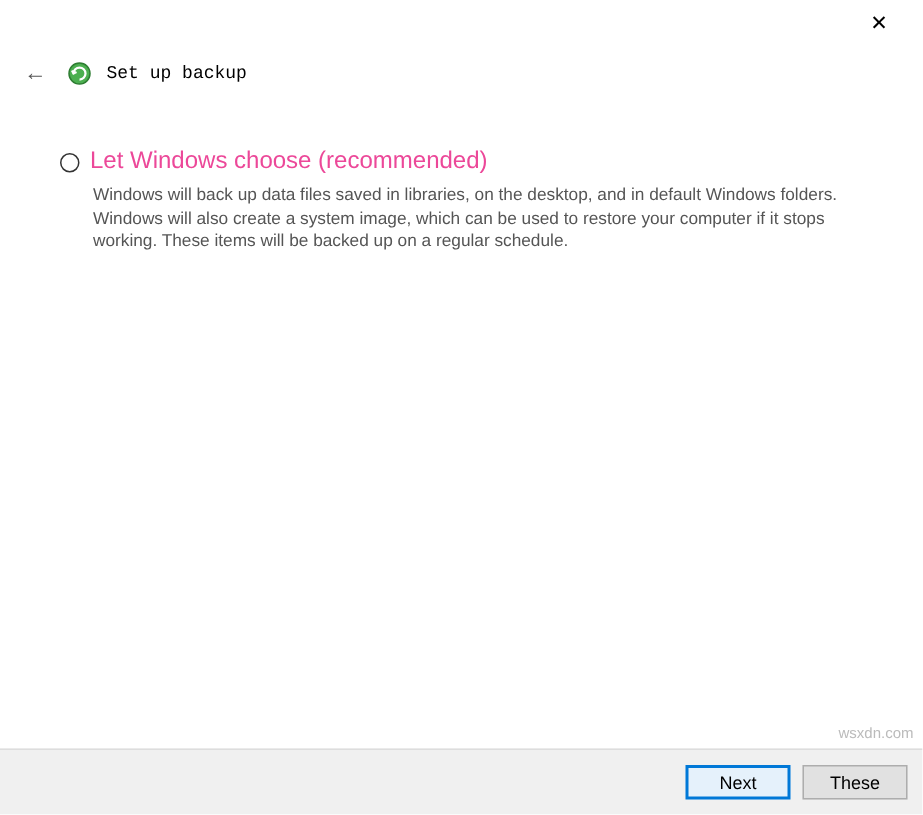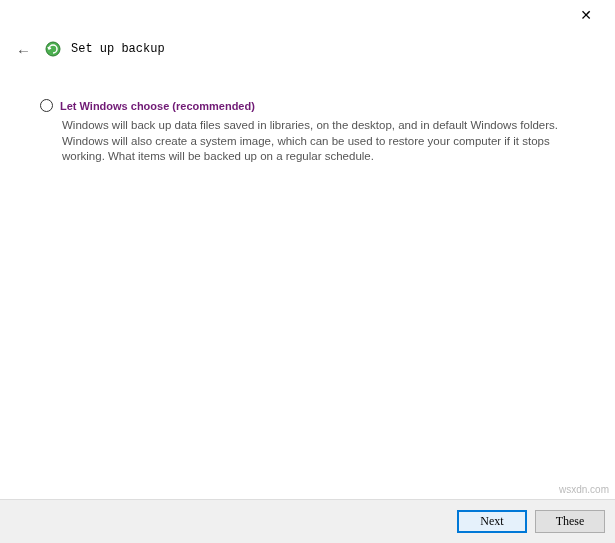--- a/index.html
+++ b/index.html
@@ -73,23 +73,22 @@
       cursor: pointer;
       background: #fff;
     }
     .radio.selected::after {
       content: "";
       width: 7px; height: 7px;
       background: #000;
       border-radius: 50%;
     }
     .option-label {
-      font-size: 11px;
-      color: #701a75;
-      font-weight: bold;
+      font-size: 16px;
+      color: #ec4899;
     }
     .option-desc {
       font-size: 11.5px;
       color: #555;
       line-height: 1.35;
       margin: 6px 0 0 22px;
     }
     .option.highlight {
       border: 3px solid #c53a32;
       border-radius: 3px;
@@ -105,21 +104,21 @@
       display: flex;
       justify-content: flex-end;
       align-items: center;
       gap: 8px;
       padding: 0 10px;
     }
     .btn {
       min-width: 70px;
       height: 23px;
       font-size: 12px;
-      font-family: Liberation Serif, serif;
+      font-family: Liberation Sans, sans-serif;
       background: #e1e1e1;
       border: 1px solid #adadad;
       cursor: pointer;
     }
     .btn.primary {
       background: #e5f1fb;
       border: 2px solid #0078d7;
     }
     .watermark {
       position: absolute;
@@ -146,21 +145,21 @@
   <span class="header-title">Set up backup</span>
 </div>
 
 <div class="content">
 
   <div class="option">
     <div class="option-row">
       <span class="radio"></span>
       <span class="option-label">Let Windows choose (recommended)</span>
     </div>
-    <div class="option-desc">Windows will back up data files saved in libraries, on the desktop, and in default Windows folders. Windows will also create a system image, which can be used to restore your computer if it stops working. What items will be backed up on a regular schedule.</div>
+    <div class="option-desc">Windows will back up data files saved in libraries, on the desktop, and in default Windows folders. Windows will also create a system image, which can be used to restore your computer if it stops working. These items will be backed up on a regular schedule.</div>
   </div>
 
 </div>
 
 <div class="watermark">wsxdn.com</div>
 
 <div class="footer">
   <button class="btn primary">Next</button>
   <button class="btn">These</button>
 </div>

